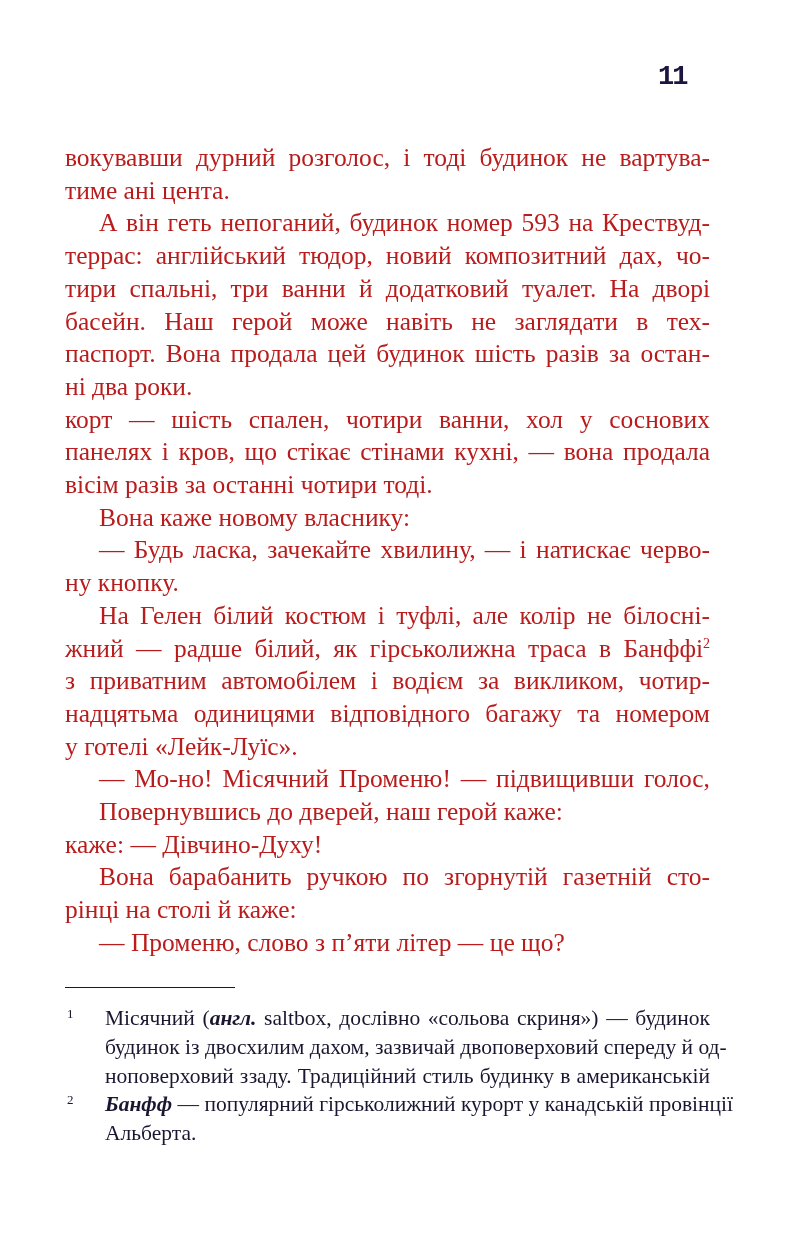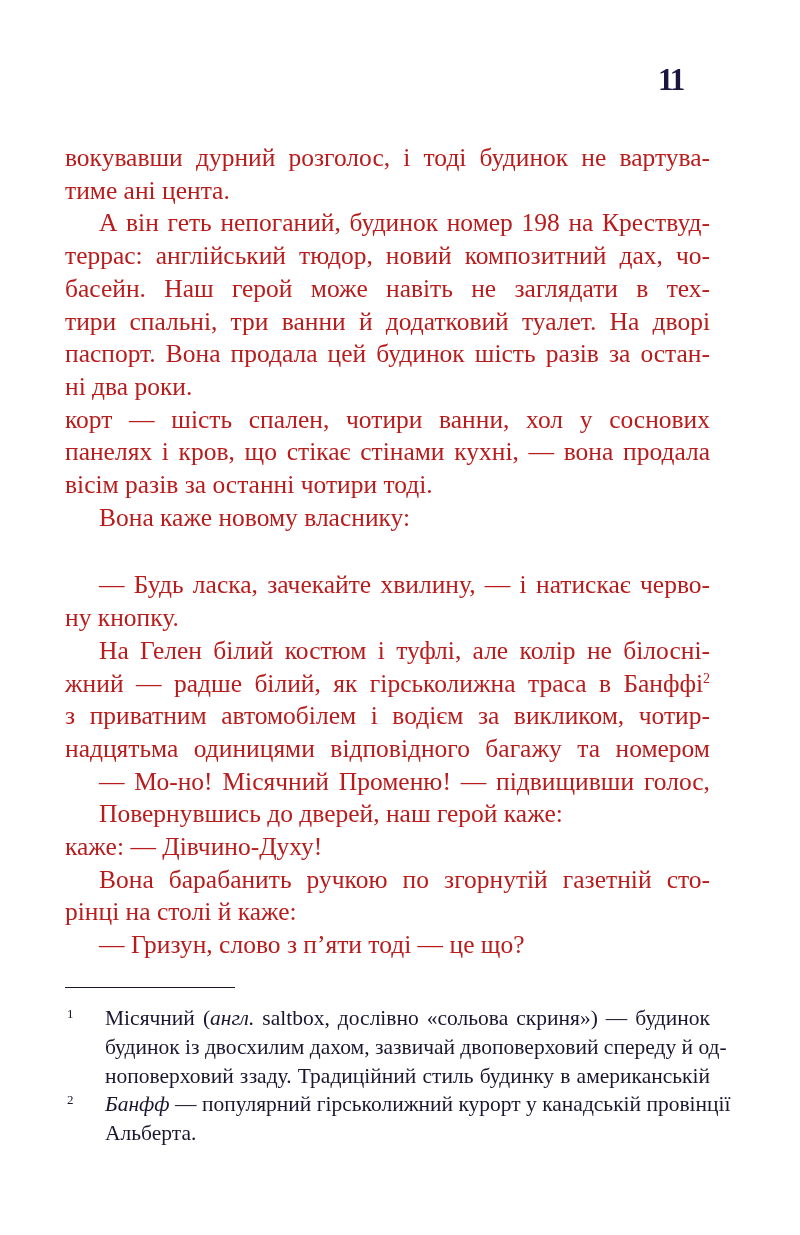--- a/index.html
+++ b/index.html
@@ -1,20 +1,20 @@
 <!DOCTYPE html>
 <html><head>
   <meta charset="utf-8">
   <style>
     html, body { margin: 0; padding: 0; background: #ffffff; }
     body { width: 800px; height: 1235px; position: relative; overflow: hidden; }
     .page-number {
       position: absolute; left: 658px; top: 62px;
-      font-family: Liberation Serif, serif; font-weight: bold;
-      font-size: 31px; color: #1c1540; letter-spacing: -2px;
+      font-family: Liberation Mono, monospace; font-weight: bold;
+      font-size: 27px; color: #1c1540; letter-spacing: -2px;
     }
     .body-text {
       position: absolute; left: 65px; top: 142px; width: 645px;
       font-family: Liberation Serif, serif; font-size: 25.5px;
       line-height: 32.7px; color: #b91c1c;
       text-align: justify;
     }
     .line { display: block; text-align: justify; text-align-last: justify; white-space: nowrap; }
     .line.last { text-align-last: left; }
     sup { font-size: 14px; line-height: 0; vertical-align: 9px; }
@@ -24,52 +24,53 @@
     }
     .footnotes {
       position: absolute; left: 65px; top: 1004px; width: 645px;
       font-family: "Liberation Serif", serif; font-size: 21.5px;
       line-height: 28.8px; color: #1a1630;
     }
     .fn { position: relative; padding-left: 40px; }
     .fn-marker { position: absolute; left: 2px; top: -4px; font-size: 13px; }
     .fn .line { text-align: justify; text-align-last: justify; }
     .fn .line.last { text-align-last: left; }
-    em { font-style: italic; }
+    em { font-style: italic; font-weight: bold; }
   </style>
 </head>
 <body>
 
 <div class="page-number">11</div>
 
 <div class="body-text">
   <span class="line">вокувавши дурний розголос, і тоді будинок не вартува-</span>
   <span class="line last">тиме ані цента.</span>
-  <span class="line" style="padding-left:34px;">А він геть непоганий, будинок номер 198 на Крествуд-</span>
+  <span class="line" style="padding-left:34px;">А він геть непоганий, будинок номер 593 на Крествуд-</span>
   <span class="line">террас: англійський тюдор, новий композитний дах, чо-</span>
+  <span class="line">тири спальні, три ванни й додатковий туалет. На дворі</span>
   <span class="line">басейн. Наш герой може навіть не заглядати в тех-</span>
-  <span class="line">тири спальні, три ванни й додатковий туалет. На дворі</span>
   <span class="line">паспорт. Вона продала цей будинок шість разів за остан-</span>
   <span class="line last">ні два роки.</span>
   <span class="line">корт — шість спален, чотири ванни, хол у соснових</span>
   <span class="line">панелях і кров, що стікає стінами кухні, — вона продала</span>
   <span class="line last">вісім разів за останні чотири тоді.</span>
   <span class="line last" style="padding-left:34px;">Вона каже новому власнику:</span>
-  <span class="line" style="padding-left:34px;margin-top:35px;">— Будь ласка, зачекайте хвилину, — і натискає черво-</span>
+  <span class="line" style="padding-left:34px;">— Будь ласка, зачекайте хвилину, — і натискає черво-</span>
   <span class="line last">ну кнопку.</span>
   <span class="line" style="padding-left:34px;">На Гелен білий костюм і туфлі, але колір не білосні-</span>
   <span class="line"><span>жний — радше білий, як гірськолижна траса в Банффі</span><sup>2</sup></span>
   <span class="line">з приватним автомобілем і водієм за викликом, чотир-</span>
   <span class="line">надцятьма одиницями відповідного багажу та номером</span>
+  <span class="line last">у готелі «Лейк-Луїс».</span>
   <span class="line" style="padding-left:34px;">— Мо-но! Місячний Променю! — підвищивши голос,</span>
   <span class="line last" style="padding-left:34px;">Повернувшись до дверей, наш герой каже:</span>
   <span class="line last">каже: — Дівчино-Духу!</span>
   <span class="line" style="padding-left:34px;">Вона барабанить ручкою по згорнутій газетній сто-</span>
   <span class="line last">рінці на столі й каже:</span>
-  <span class="line last" style="padding-left:34px;">— Гризун, слово з п’яти тоді — це що?</span>
+  <span class="line last" style="padding-left:34px;">— Променю, слово з п’яти літер — це що?</span>
 </div>
 
 <div class="rule"></div>
 
 <div class="footnotes">
   <div class="fn">
     <span class="fn-marker">1</span>
     <span class="line"><span>Місячний (</span><em>англ.</em><span> saltbox, дослівно «сольова скриня») — будинок</span></span>
     <span class="line">будинок із двосхилим дахом, зазвичай двоповерховий спереду й од-</span>
     <span class="line">ноповерховий ззаду. Традиційний стиль будинку в американській</span>

